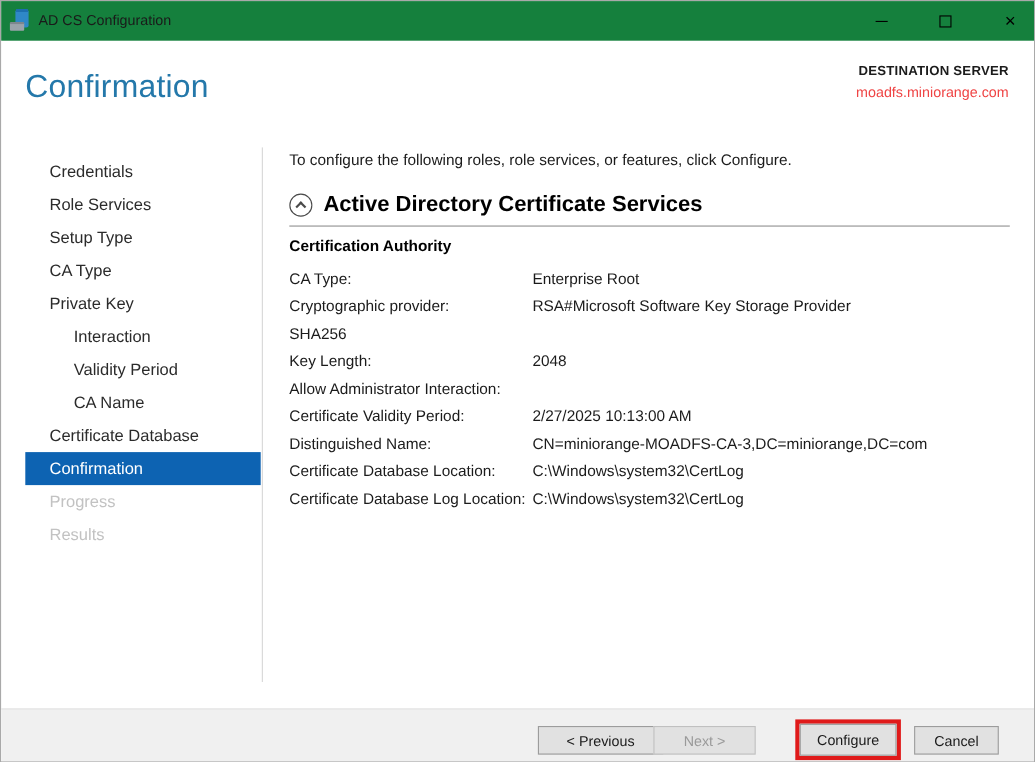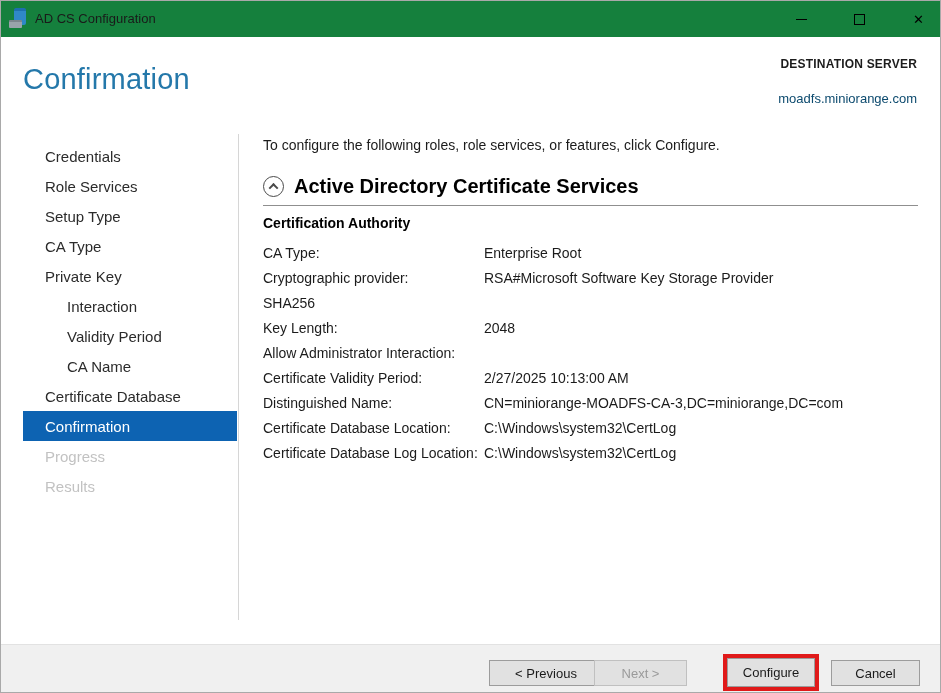--- a/index.html
+++ b/index.html
@@ -30,21 +30,21 @@
   .cap-btn.max { left: 836px; }
   .cap-btn.cls { left: 895px; }
   .glyph-min { width: 11px; height: 0; border-top: 1px solid #000; }
   .glyph-max { width: 11px; height: 11px; border: 1px solid #000; }
   .glyph-cls { font-size: 13px; color: #000; line-height: 1; }
 
   
   .page-title { position: absolute; left: 22px; top: 62px; font-size: 29px; font-weight: 400; color: #2478aa; letter-spacing: 0.2px; }
   .dest { position: absolute; right: 23px; top: 56px; text-align: right; }
   .dest-label { font-size: 12px; font-weight: bold; color: #1c1c1c; letter-spacing: 0.2px; }
-  .dest-server { margin-top: 20px; font-size: 13px; color: #0c4a6e; }
+  .dest-server { margin-top: 5px; font-size: 13px; color: #ef4444; }
 
   
   .sidebar { position: absolute; left: 22px; top: 140px; width: 214px; }
   .nav-item {
     height: 30px; display: flex; align-items: center;
     padding-left: 22px; font-size: 15px; color: #2b2b2b; cursor: default;
   }
   .nav-item.indent { padding-left: 44px; }
   .nav-item.selected { background: #0d63b2; color: #fff; }
   .nav-item.disabled { color: #c2c2c2; }
@@ -77,21 +77,21 @@
     font-size: 13px; color: #1a1a1a; background: #e1e1e1; border: 1px solid #9c9c9c;
     display: flex; align-items: center; justify-content: center; cursor: default;
   }
   .btn-previous { left: 488px; top: 15px; width: 114px; }
   .btn-next { left: 593px; top: 15px; width: 93px; color: #9a9a9a; border-color: #c0c0c0; }
   .annotation-box {
     position: absolute; left: 722px; top: 9px; width: 96px; height: 37px;
     border: 4px solid #e01a1a;
   }
   .btn-configure { position: relative; left: 0; top: 0; width: 100%; height: 100%; }
-  .btn-cancel { left: 830px; top: 15px; width: 89px; }
+  .btn-cancel { left: 830px; top: 15px; width: 77px; }
 </style>
 </head>
 <body>
 
 <div class="window">
 
   <div class="titlebar">
     <div class="app-icon">
       <div class="tower"></div>
       <div class="keyboard"></div>

